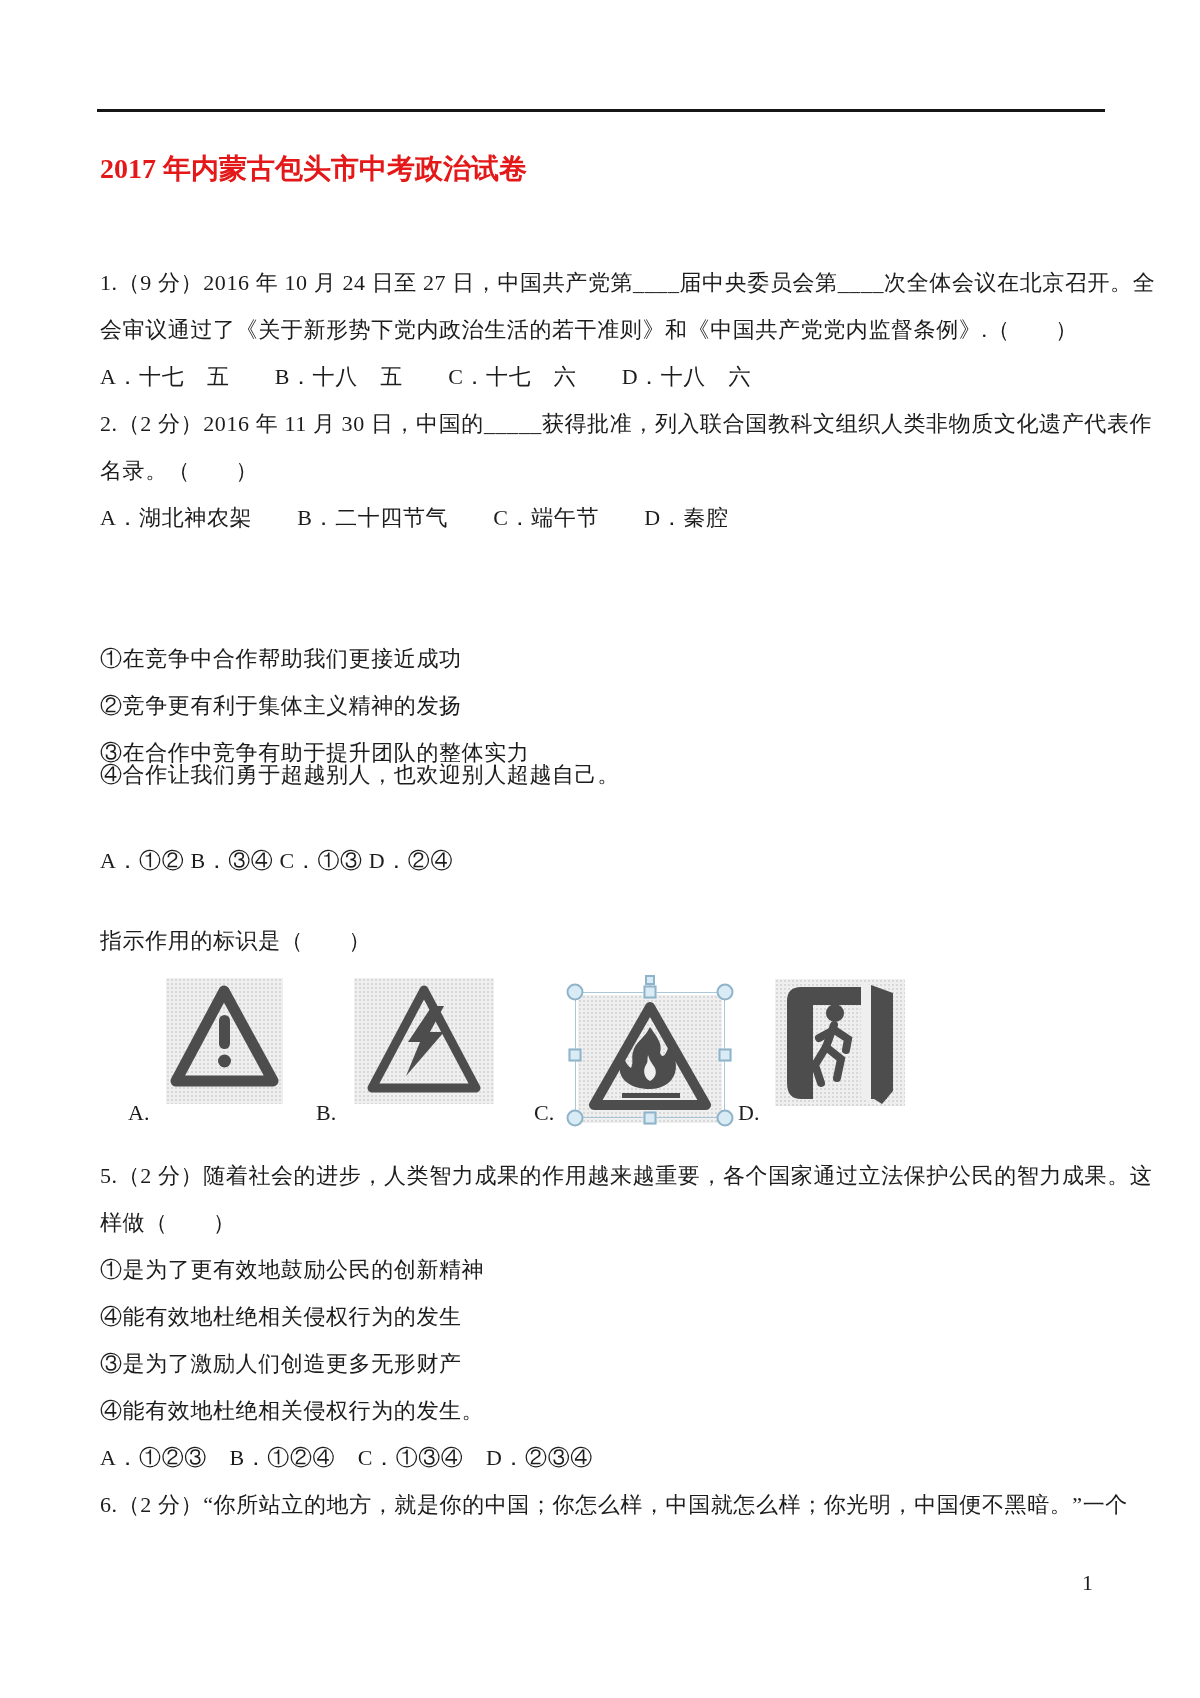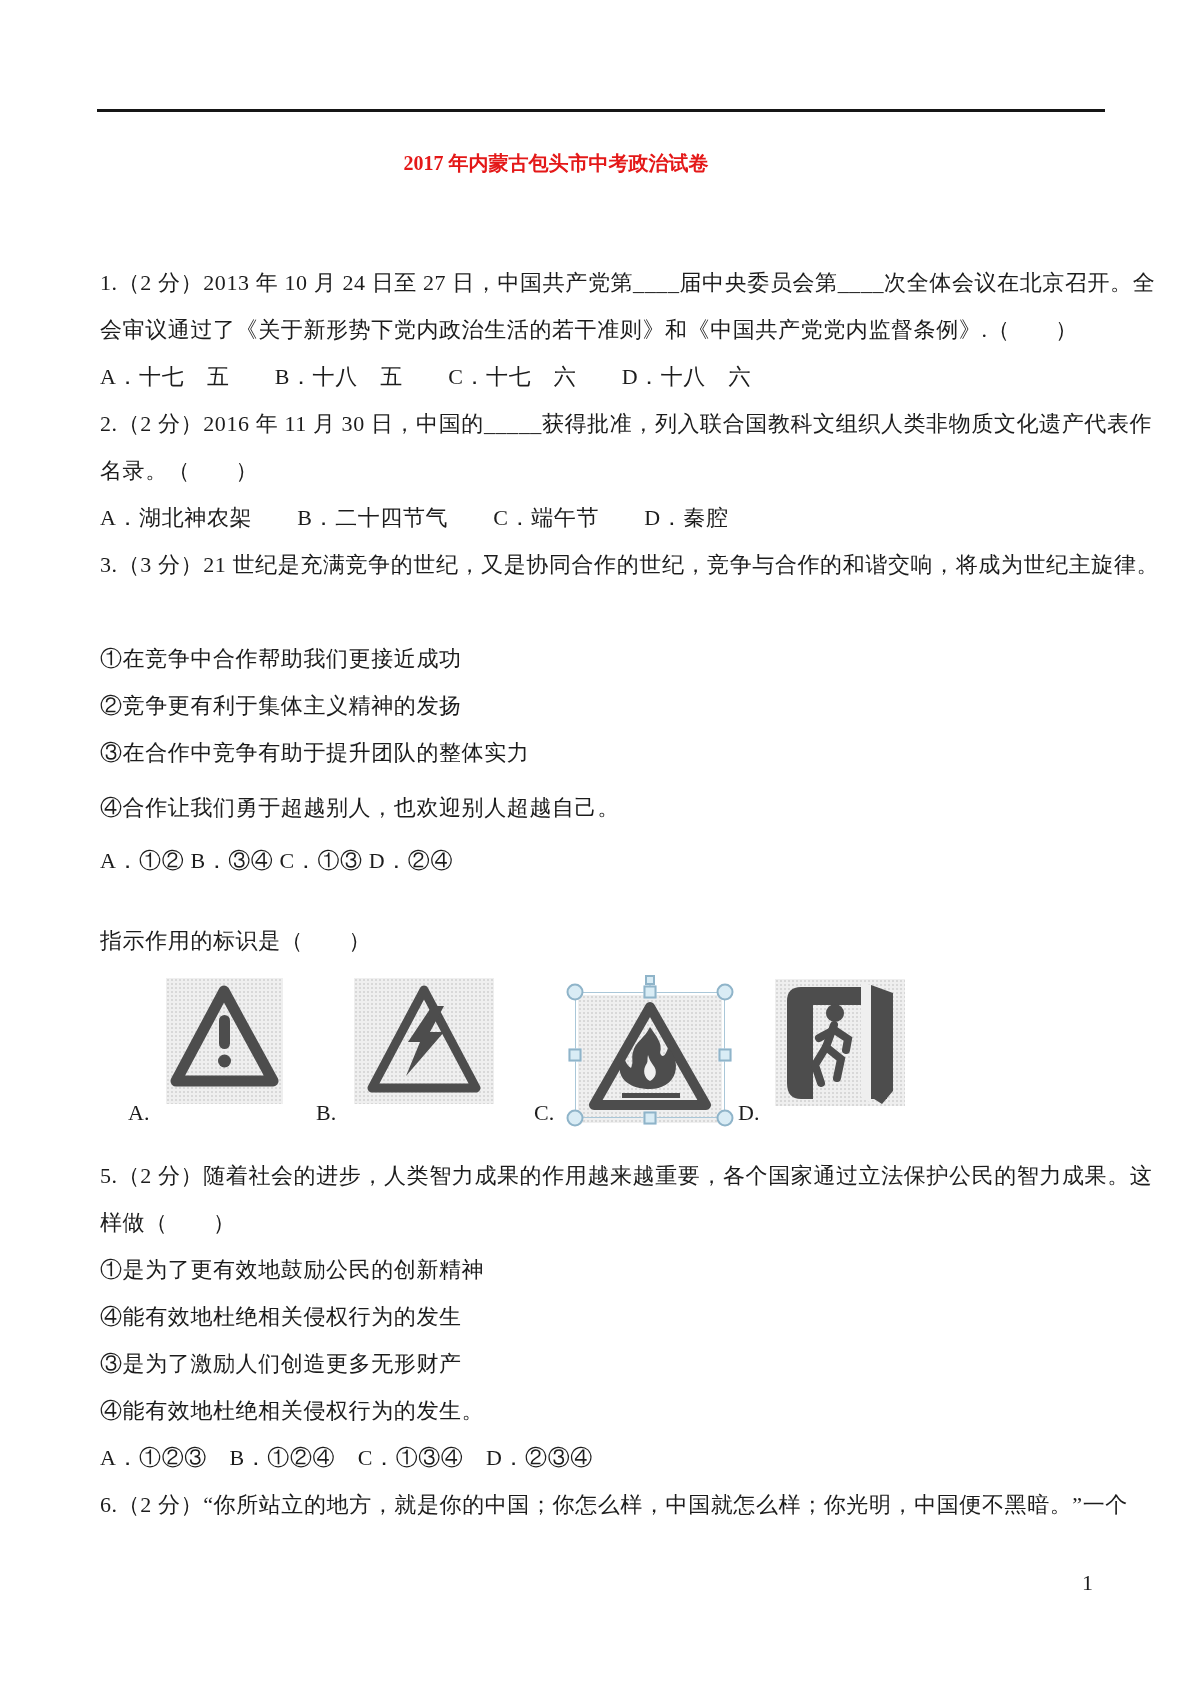--- a/index.html
+++ b/index.html
@@ -3,22 +3,22 @@
 <meta charset="utf-8">
 <style>
   html,body { margin:0; padding:0; background:#ffffff; }
   .page {
     position:relative; width:1200px; height:1698px; background:#ffffff;
     font-family:"Liberation Serif","DejaVu Serif",serif;
     color:#1c1c1c; overflow:hidden;
   }
   .top-rule { position:absolute; left:97px; top:109px; width:1008px; height:3px; background:#161616; }
   .doc-title {
-    position:absolute; left:100px; top:150px; width:912px; text-align:center;
-    font-size:20px; font-weight:bold; color:#e41818; white-space:nowrap;
+    position:absolute; left:100px; top:150px; width:912px; text-align:left;
+    font-size:28px; font-weight:bold; color:#e41818; white-space:nowrap;
   }
   .line {
     position:absolute; left:100px; font-size:22px; line-height:27px;
     white-space:nowrap; letter-spacing:0.6px;
   }
   .bold { font-weight:bold; }
   .sign-box {
     position:absolute;
     background-color:#efefef;
     background-image:radial-gradient(#d8d8d8 1px, rgba(0,0,0,0) 1.2px);
@@ -39,33 +39,32 @@
 </head>
 <body>
 
 <div class="page">
 
   <div class="top-rule"></div>
 
   <div class="doc-title">2017 年内蒙古包头市中考政治试卷</div>
 
 
-  <div class="line" style="top:269px">1.（2 分）2013 年 10 月 24 日至 27 日，中国共产党第____届中央委员会第____次全体会议在北京召开。全</div>
+  <div class="line" style="top:269px">1.（9 分）2016 年 10 月 24 日至 27 日，中国共产党第____届中央委员会第____次全体会议在北京召开。全</div>
   <div class="line" style="top:363px">A．十七　五　　B．十八　五　　C．十七　六　　D．十八　六</div>
   <div class="line" style="top:316px">会审议通过了《关于新形势下党内政治生活的若干准则》和《中国共产党党内监督条例》.（　　）</div>
 
   <div class="line" style="top:410px">2.（2 分）2016 年 11 月 30 日，中国的_____获得批准，列入联合国教科文组织人类非物质文化遗产代表作</div>
   <div class="line" style="top:457px">名录。（　　）</div>
   <div class="line" style="top:504px">A．湖北神农架　　B．二十四节气　　C．端午节　　D．秦腔</div>
 
-  <div class="line" style="top:551px">3.（3 分）21 世纪是充满竞争的世纪，又是协同合作的世纪，竞争与合作的和谐交响，将成为世纪主旋律。</div>
   <div class="line" style="top:645px">①在竞争中合作帮助我们更接近成功</div>
   <div class="line" style="top:692px">②竞争更有利于集体主义精神的发扬</div>
   <div class="line" style="top:739px">③在合作中竞争有助于提升团队的整体实力</div>
-  <div class="line" style="top:794px">④合作让我们勇于超越别人，也欢迎别人超越自己。</div>
+  <div class="line" style="top:761px">④合作让我们勇于超越别人，也欢迎别人超越自己。</div>
   <div class="line" style="top:847px">A．①② B．③④ C．①③ D．②④</div>
 
   <div class="line" style="top:927px">指示作用的标识是（　　）</div>
 
   <div class="img-label" style="left:128px; top:1100px">A.</div>
   <div class="sign-box" style="left:166px; top:978px; width:117px; height:126px">
     <svg viewBox="0 0 117 126">
       <path d="M58,13 L107,103 L10,103 Z" fill="none" stroke="#4d4d4d" stroke-width="11" stroke-linejoin="round"></path>
       <rect x="53" y="37" width="11" height="34" rx="5.5" fill="#4d4d4d"></rect>
       <circle cx="58.5" cy="83" r="6.5" fill="#4d4d4d"></circle>

